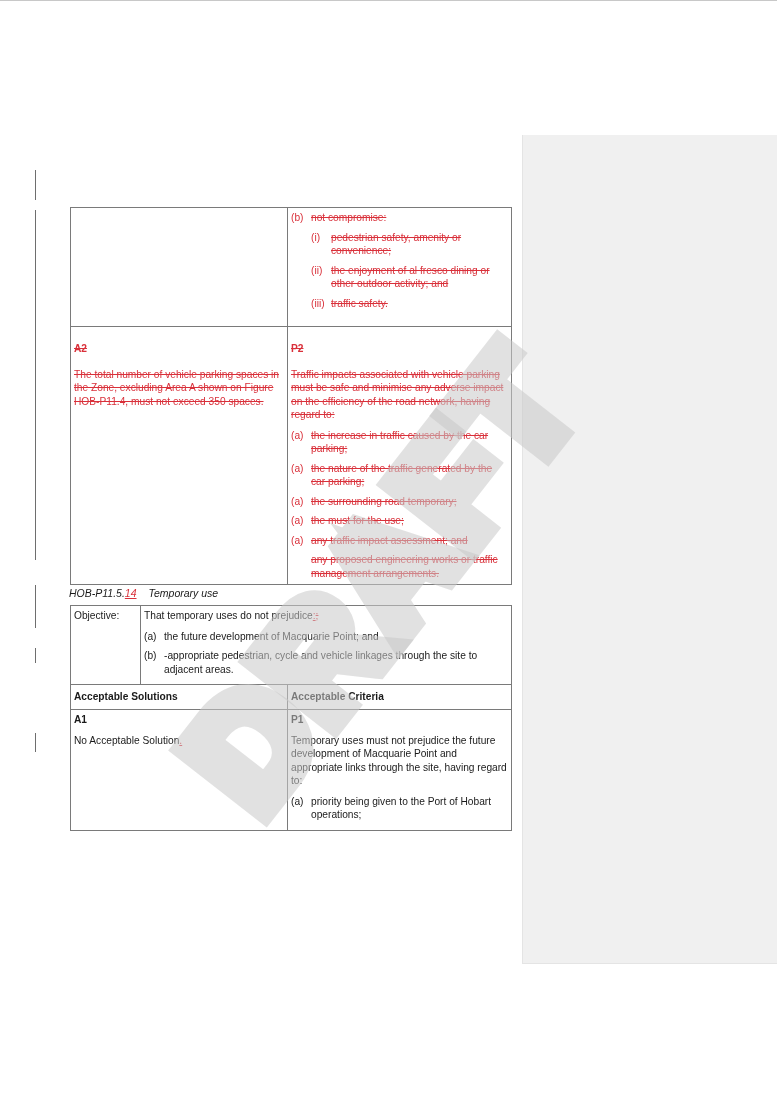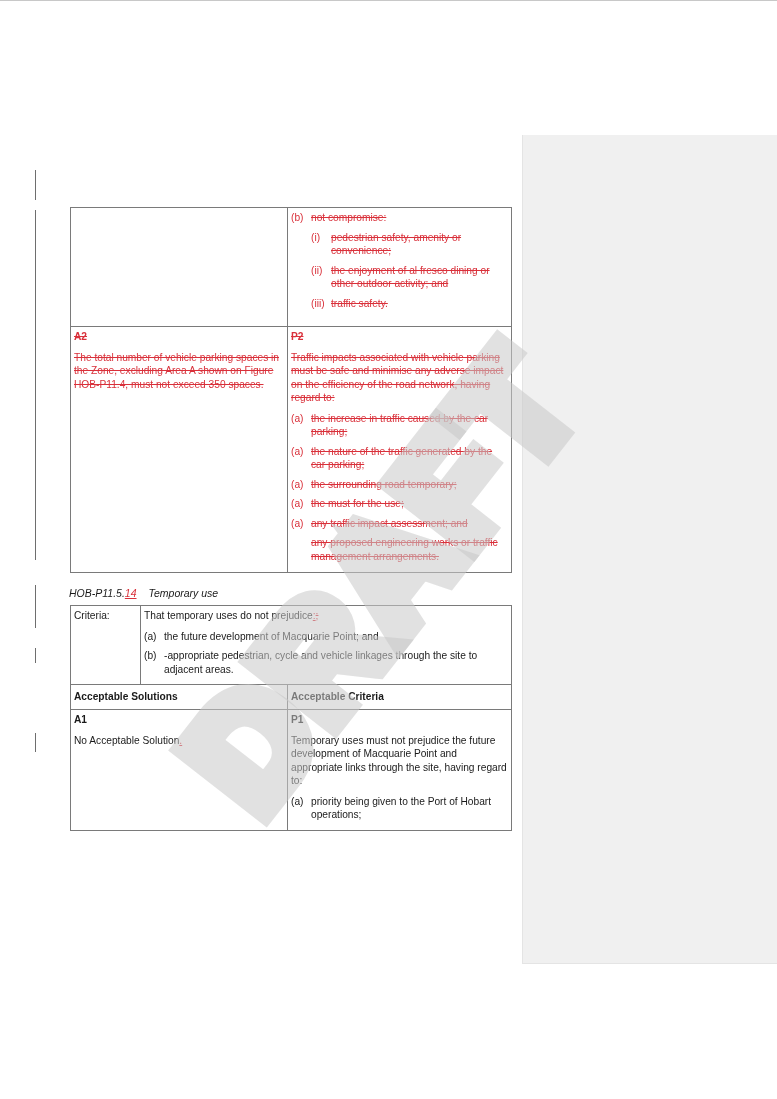--- a/index.html
+++ b/index.html
@@ -8,21 +8,21 @@
     background: #ffffff;
     font-family: "Liberation Sans", sans-serif;
     font-size: 10.2px; color: #1a1a1a;
   }
   .top-border { position: absolute; left: 0; top: 0; width: 777px; height: 1px; background: #c8c8c8; }
   .comment-pane { position: absolute; left: 522px; top: 135px; width: 255px; height: 828px; background: #f0f0f0; border-left: 1px solid #e4e4e4; border-bottom: 1px solid #e4e4e4; }
   .change-bar { position: absolute; left: 35px; width: 1px; background: #6e6e6e; }
 
   table.doc { position: absolute; border-collapse: collapse; table-layout: fixed; }
   table.doc td { border: 1px solid #7a7a7a; vertical-align: top; padding: 3px 3px 4px 3px; line-height: 13.5px; }
-  .del { color: #d9303a; text-decoration: line-through; }
+  .del { color: #d9303a; text-decoration: line-through; margin-top: 12px; }
   .ins { color: #d9303a; text-decoration: underline; }
   .bold { font-weight: bold; }
   p { margin: 0 0 7px 0; }
   .item { position: relative; padding-left: 20px; margin: 0 0 6px 0; }
   .item .lbl { position: absolute; left: 0; top: 0; }
   .subitem { position: relative; padding-left: 40px; margin: 0 0 6px 0; }
   .subitem .lbl { position: absolute; left: 20px; top: 0; }
   .heading { position: absolute; left: 69px; top: 587px; font-size: 10.5px; color: #1a1a1a; font-style: italic; }
   .heading .title { margin-left: 12px; }
   .watermark {
@@ -114,21 +114,21 @@
   <span>HOB-P11.5.</span><span class="ins">14</span><span class="title">Temporary use</span>
 </div>
 
 <table class="doc" style="left:70px; top:605px; width:441px;">
   <colgroup>
       <col style="width:70px">
       <col style="width:371px">
     </colgroup>
   <tbody>
       <tr style="height:79px;">
-    <td>Criteria:</td>
+    <td>Objective:</td>
     <td>
       <p><span>That temporary uses do not prejudice</span><span class="ins">:</span><span class="del">;</span></p>
       <div class="item">
         <span class="lbl">(a)</span>
         <span>the future development of Macquarie Point; and</span>
       </div>
       <div class="item" style="margin-bottom:0;">
         <span class="lbl">(b)</span>
         <span>-appropriate pedestrian, cycle and vehicle linkages through the site to adjacent areas.</span>
       </div>

